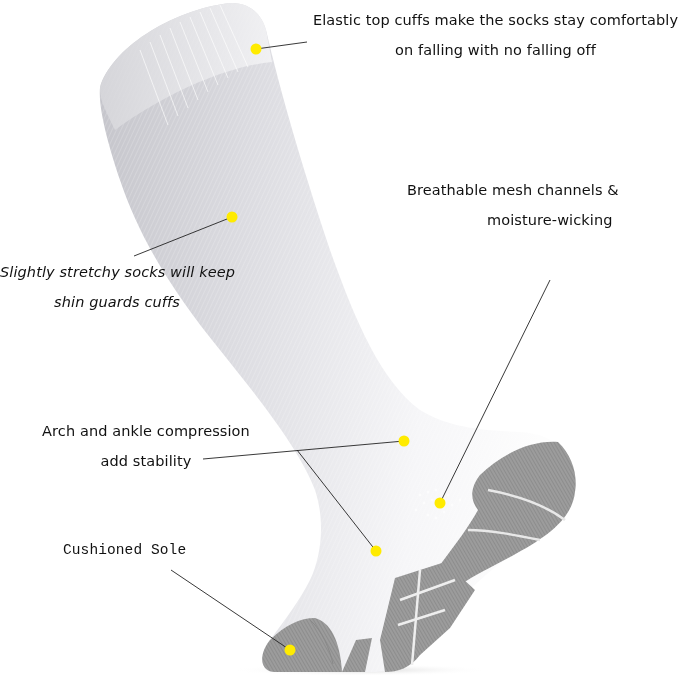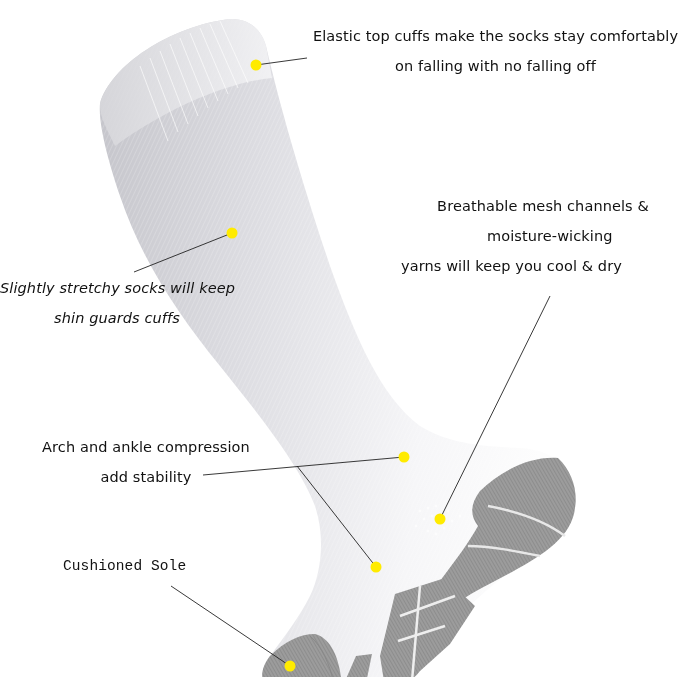--- a/index.html
+++ b/index.html
@@ -1,18 +1,18 @@
 <!DOCTYPE html>
 <html><head>
 <meta charset="utf-8">
 <style>
   html, body { margin:0; padding:0; background:#ffffff; }
   body { width:679px; height:677px; position:relative; overflow:hidden;
          font-family:"DejaVu Sans","Liberation Sans",sans-serif; color:#111; }
-  .stage { position:absolute; left:0; top:16px; width:679px; height:559px; }
+  .stage { position:absolute; left:0; top:0; width:679px; height:559px; }
   .stage svg { position:absolute; left:0; top:0; }
   .label { position:absolute; font-size:14.5px; line-height:30px; white-space:nowrap;
            letter-spacing:0.1px; }
   .label span { display:block; }
   .c { text-align:center; }
 </style>
 </head>
 <body>
 
 <div class="stage">
@@ -135,23 +135,22 @@
       <circle cx="290" cy="650" r="5.5"></circle>
     </g>
   </svg>
 
   <div class="label c" style="left:312px; top:5px; width:367px;">
     <span>Elastic top cuffs make the socks stay comfortably</span>
     <span>on falling with no falling off</span>
   </div>
 
   <div class="label" style="left:407px; top:175px; width:272px;">
-    <span style="padding-left:0px;text-align:center;">Breathable mesh channels &amp;</span>
+    <span style="padding-left:0px;">Breathable mesh channels &amp;</span>
     <span style="padding-left:80px;">moisture-wicking</span>
-    <span style="margin-left:-6px;">yarns will keep you cool &amp; dry</span>
   </div>
 
   <div class="label c" style="left:0px; top:257px; width:234px;font-style:italic;">
     <span>Slightly stretchy socks will keep</span>
     <span>shin guards cuffs</span>
   </div>
 
   <div class="label c" style="left:40px; top:416px; width:212px;">
     <span>Arch and ankle compression</span>
     <span>add stability</span>

